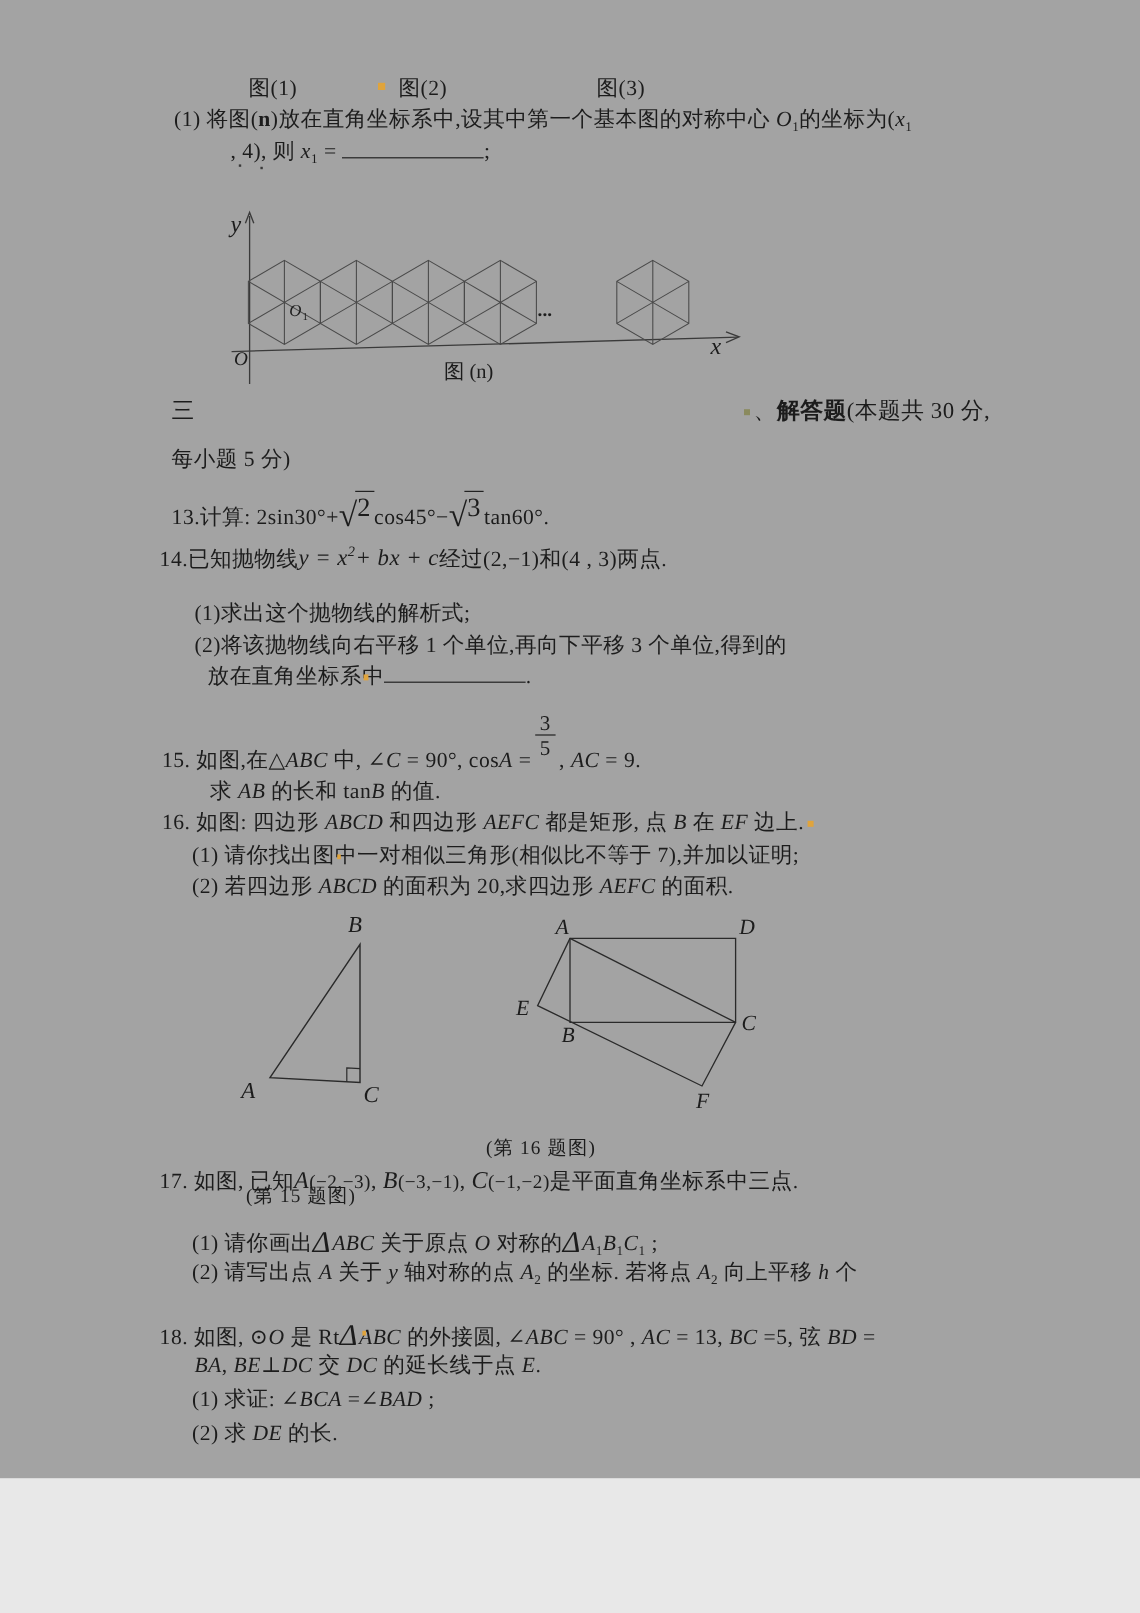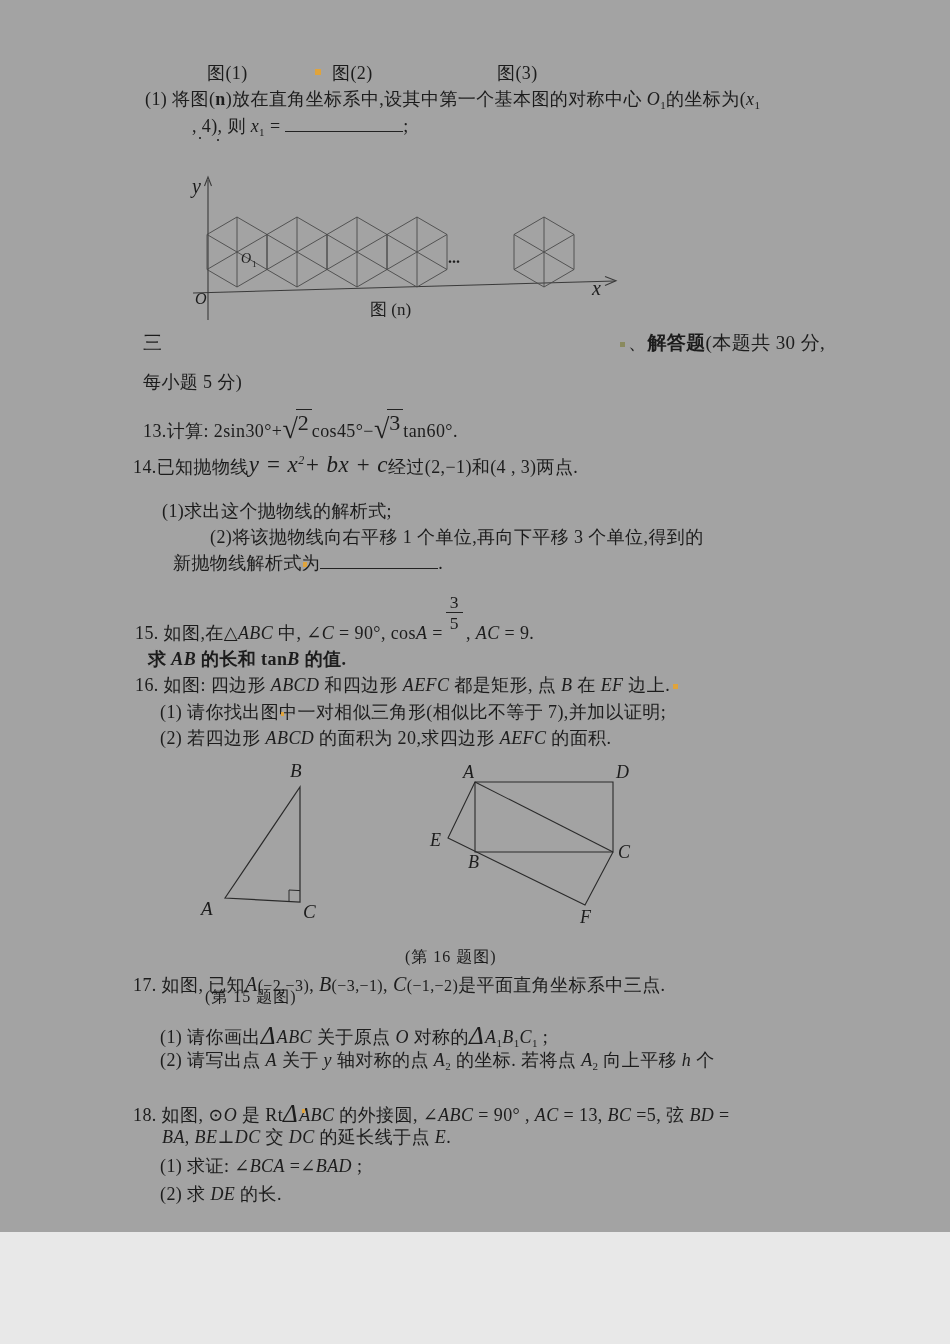--- a/index.html
+++ b/index.html
@@ -9,21 +9,21 @@
     font-family:"Liberation Serif","DejaVu Serif",serif;
     color:#1c1c1c;font-size:18px;
   }
   .line{position:absolute;white-space:nowrap;line-height:1.25;letter-spacing:0.4px;}
   .line span{letter-spacing:0.4px;}
   .b{font-weight:bold;}
   .it{font-style:italic;letter-spacing:0.6px;}
   .rm{font-style:normal;}
   .sub{font-size:11px;vertical-align:-4px;letter-spacing:0;}
   .sup{font-size:12px;vertical-align:9px;font-style:italic;letter-spacing:0;}
-  .fml{font-style:italic;font-size:23px;letter-spacing:1px;position:relative;top:-1px;}
+  .fml{font-style:italic;font-size:19px;letter-spacing:1px;position:relative;top:-1px;}
   .tri{font-style:italic;font-size:25px;line-height:1;position:relative;top:1px;margin-right:1px;}
   .pit{font-style:italic;font-size:20px;}
   .paren{font-size:16px;letter-spacing:0.5px;}
   .blank{display:inline-block;height:0;border-bottom:1.4px solid #222;vertical-align:baseline;}
   .mark{display:inline-block;width:5px;height:5px;margin:0 3px;vertical-align:2px;}
   .adot{position:absolute;display:block;}
   .frac{display:inline-block;text-align:center;line-height:1.05;font-size:17.5px;
         position:relative;top:-10px;margin:0 3px;vertical-align:baseline;letter-spacing:0;}
   .frac .num{display:block;border-bottom:1.4px solid #222;padding:0 4px 1px;}
   .frac .den{display:block;padding-top:1px;}
@@ -74,26 +74,26 @@
   </svg>
 
   <div class="line" style="left:143px;top:331px;font-size:19px;">三</div>
   <div class="line" style="left:617px;top:331px;font-size:19px;"><span class="mark" style="background: rgb(138, 138, 94);"></span><span class="cn">、</span><span class="b">解答题</span><span class="cn">(本题共 30 分,</span></div>
   <div class="line" style="left:143px;top:371px;">每小题 5 分)</div>
 
   <div class="line" style="left:143px;top:400px;margin-top:12px;"><span class="cn">13.计算: </span><span class="rm">2sin30°</span><span class="rm">+</span><span class="sqrt"><span class="rsign">√</span><span class="rtext">2</span></span><span class="rm">cos45°</span><span class="rm">−</span><span class="sqrt"><span class="rsign">√</span><span class="rtext">3</span></span><span class="rm">tan60°.</span></div>
 
   <div class="line" style="left:133px;top:452px;"><span class="cn">14.已知抛物线</span><span class="fml">y = x</span><span class="sup">2</span><span class="fml">+ bx + c</span><span class="cn">经过(2,−1)和(4 , 3)两点.</span></div>
   <div class="line" style="left:162px;top:500px;"><span class="cn">(1)求出这个抛物线的解析式;</span></div>
-  <div class="line" style="left:162px;top:526px;margin-left:48px;"><span class="cn">(2)将该抛物线向右平移 1 个单位,再向下平移 3 个单位,得到的</span></div>
-  <div class="line" style="left:173px;top:552px;"><span class="cn">新抛物线解析式为</span><span class="blank" style="width: 118px;"></span><span class="cn">.</span></div>
+  <div class="line" style="left:162px;top:526px;"><span class="cn">(2)将该抛物线向右平移 1 个单位,再向下平移 3 个单位,得到的</span></div>
+  <div class="line" style="left:173px;top:552px;"><span class="cn">放在直角坐标系中</span><span class="blank" style="width: 118px;"></span><span class="cn">.</span></div>
   <span class="adot" style="left: 303px; top: 562px; width: 4px; height: 5px; background: rgb(224, 164, 60);"></span>
 
   <div class="line" style="left:135px;top:603px;"><span class="cn">15. 如图,在△</span><span class="it">ABC</span><span class="cn"> 中, ∠</span><span class="it">C</span><span class="rm"> = 90°, cos</span><span class="it">A</span><span class="rm"> =</span><span class="frac"><span class="num">3</span><span class="den">5</span></span><span class="cn">, </span><span class="it">AC</span><span class="rm"> = 9.</span></div>
-  <div class="line" style="left:148px;top:648px;font-weight:bold;"><span class="cn">求 </span><span class="it">AB</span><span class="cn"> 的长和 tan</span><span class="it">B</span><span class="cn"> 的值.</span></div>
+  <div class="line" style="left:175px;top:648px;"><span class="cn">求 </span><span class="it">AB</span><span class="cn"> 的长和 tan</span><span class="it">B</span><span class="cn"> 的值.</span></div>
 
   <div class="line" style="left:135px;top:674px;"><span class="cn">16. 如图: 四边形 </span><span class="it">ABCD</span><span class="cn"> 和四边形 </span><span class="it">AEFC</span><span class="cn"> 都是矩形, 点 </span><span class="it">B</span><span class="cn"> 在 </span><span class="it">EF</span><span class="cn"> 边上.</span><span class="mark" style="background: rgb(224, 164, 60);"></span></div>
   <div class="line" style="left:160px;top:701px;"><span class="cn">(1) 请你找出图中一对相似三角形(相似比不等于 7),并加以证明;</span></div>
   <span class="adot" style="left: 281px; top: 712px; width: 3px; height: 4px; background: rgb(224, 164, 60);"></span>
   <div class="line" style="left:160px;top:727px;"><span class="cn">(2) 若四边形 </span><span class="it">ABCD</span><span class="cn"> 的面积为 20,求四边形 </span><span class="it">AEFC</span><span class="cn"> 的面积.</span></div>
 
   <svg class="figsvg" style="left:195px;top:762px;" width="140" height="165" viewBox="0 0 140 165">
     <g stroke="#2a2a2a" stroke-width="1.2" fill="none">
       <path d="M30,136 L105,25 L105,140 L30,136 Z"></path>
       <path d="M94,139.4 L94,128 L105,128.6" stroke-width="1"></path>

